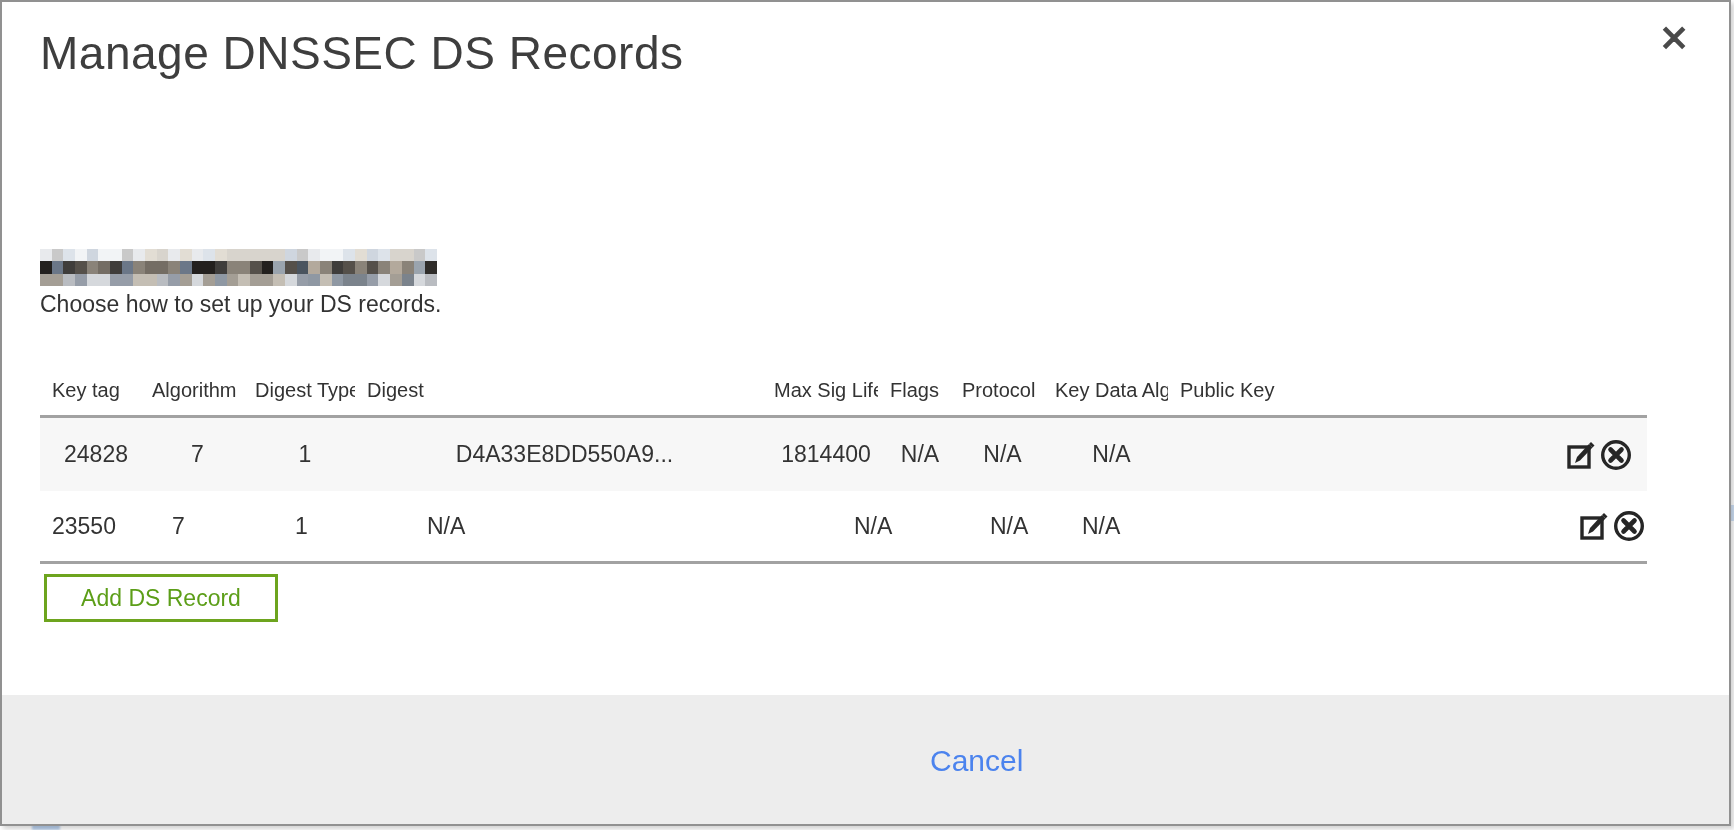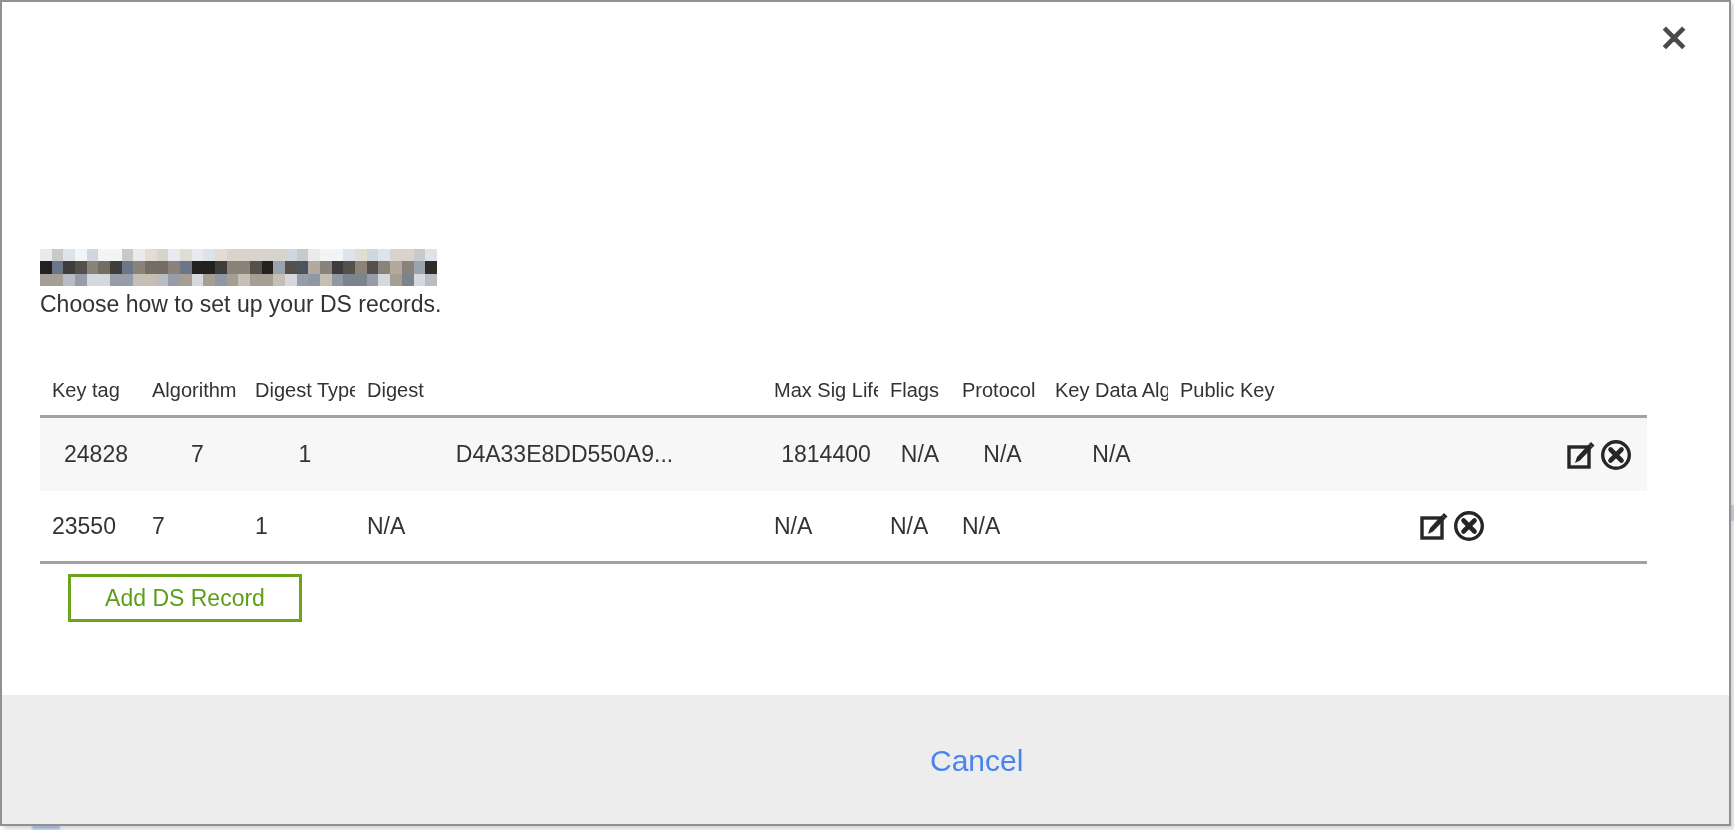--- a/index.html
+++ b/index.html
@@ -57,40 +57,39 @@
   .table { position: absolute; left: 38px; top: 363px; width: 1607px; }
   .thead, .trow {
     display: grid;
     grid-template-columns: 100px 103px 112px 407px 116px 72px 93px 125px 332px 1fr;
     align-items: center;
   }
   .thead { height: 50px; font-size: 20px; color: #333333; }
   .thead > span, .trow > span { padding-left: 12px; white-space: nowrap; overflow: hidden; }
   .trow { font-size: 23px; color: #333333; }
   .trow.odd  { height: 76px; background: #f7f7f7; border-top: 3px solid #a2a2a2; text-align: center; }
-  .trow.even { height: 73px; background: #ffffff; border-bottom: 3px solid #a2a2a2; }
+  .trow.even { height: 73px; background: #ffffff; border-bottom: 3px solid #a2a2a2; gap: 20px; }
 
   .actions { display: flex; justify-content: flex-end; align-items: center; padding-right: 14px; gap: 1px; }
   .icon-btn {
     width: 34px; height: 36px;
     background: none; border: none; padding: 0; margin: 0;
     cursor: pointer; display: flex; align-items: center; justify-content: center;
   }
   .icon-btn svg { display: block; }
 
   .add-btn {
     position: absolute; left: 42px; top: 572px;
     width: 234px; height: 48px;
     background: #ffffff;
     border: 3px solid #6da41e;
     color: #5c9e18;
     font-size: 23px;
     font-family: "Liberation Sans", sans-serif;
     cursor: pointer;
-    margin-left: 24px;
   }
 
   .footer {
     position: absolute; left: 0; bottom: 0;
     width: 100%; height: 129px;
     background: #ededed;
   }
   .red-box {
     position: absolute; left: 698px; top: 10px;
     width: 218px; height: 106px;
@@ -131,20 +130,21 @@
 </head>
 <body>
 
 <div class="stage">
 
   <div class="bg-fragment-bottom"></div>
   <div class="bg-fragment-right"></div>
 
   <div class="dialog">
 
+    <h1 class="title">Manage DNSSEC DS Records</h1>
 
     <button class="close-btn">✕</button>
 
     <div class="domain-redacted" id="mosaic">
         <div class="mrow">
           <span class="mcell" style="background: rgb(232, 234, 237);"></span>
           <span class="mcell" style="background: rgb(201, 201, 201);"></span>
           <span class="mcell" style="background: rgb(221, 227, 234);"></span>
           <span class="mcell" style="background: rgb(242, 244, 246);"></span>
           <span class="mcell" style="background: rgb(207, 214, 223);"></span>

